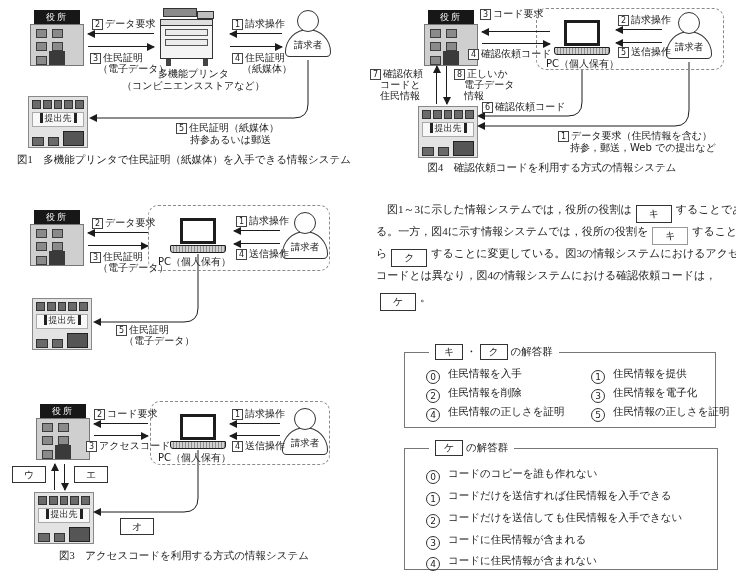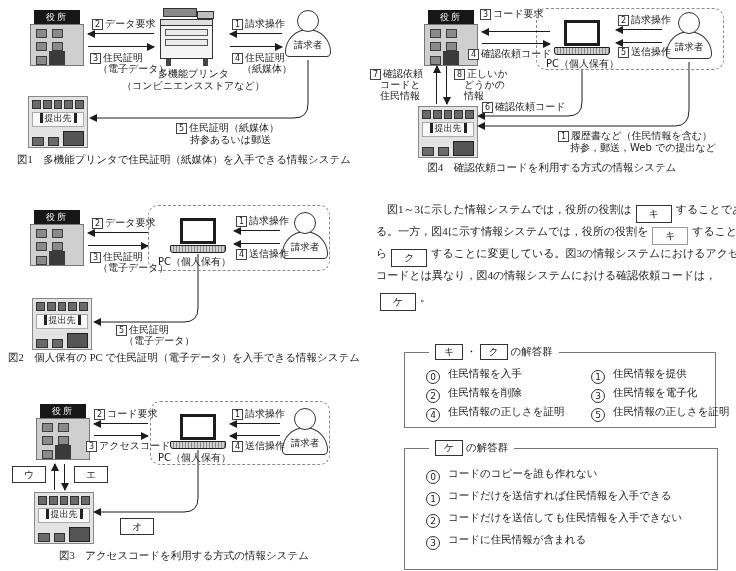--- a/index.html
+++ b/index.html
@@ -197,21 +197,20 @@
     <div class="dest-band"><span>提出先</span></div>
     <div class="dest-rowbot">
         <span class="dwin2"></span>
         <span class="dwin2"></span>
         <span class="ddoor"></span>
       </div>
   </div>
   <span class="ah-left" style="left:93px;top:122px"></span>
   <div class="lbl" style="left:116px;top:128px"><span class="numbox">5</span><span>住民証明</span></div>
   <div class="lbl" style="left:124px;top:139px">（電子データ）</div>
-  <div class="caption" style="top:155px">図2　個人保有の PC で住民証明（電子データ）を入手できる情報システム</div>
 </div>
 
 <div class="fig" style="left:0;top:398px;width:368px;height:173px">
   <svg class="figsvg" width="368" height="173" viewBox="0 0 368 173">
     <path d="M198,52 V100 Q198,114 184,114 H101" stroke="#1c1c1c" stroke-width="1" fill="none"></path>
   </svg>
   <div class="dashedbox" style="left:150px;top:3px;width:180px;height:64px"></div>
   <div class="office" style="left:36px;top:6px">
     <div class="office-sign">役所</div>
     <div class="office-body">
@@ -299,41 +298,41 @@
   <div class="harrow al" style="left:248px;top:29px;width:46px"></div>
   <div class="harrow al" style="left:248px;top:42px;width:46px"></div>
   <div class="lbl" style="left:250px;top:14px"><span class="numbox">2</span><span>請求操作</span></div>
   <div class="lbl" style="left:250px;top:46px"><span class="numbox">5</span><span>送信操作</span></div>
   <div class="varrow au" style="left:68px;top:66px;height:38px"></div>
   <div class="varrow ad" style="left:78px;top:66px;height:38px"></div>
   <div class="lbl" style="left:2px;top:68px"><span class="numbox">7</span><span>確認依頼</span></div>
   <div class="lbl" style="left:12px;top:79px">コードと</div>
   <div class="lbl" style="left:12px;top:90px">住民情報</div>
   <div class="lbl" style="left:86px;top:68px"><span class="numbox">8</span><span>正しいか</span></div>
-  <div class="lbl" style="left:96px;top:79px">どうかの</div>
+  <div class="lbl" style="left:96px;top:79px">電子データ</div>
   <div class="lbl" style="left:96px;top:90px">情報</div>
   <div class="dest" style="left:50px;top:106px">
     <div class="dest-rowtop">
         <span class="dwin"></span>
         <span class="dwin"></span>
         <span class="dwin"></span>
         <span class="dwin"></span>
         <span class="dwin"></span>
       </div>
     <div class="dest-band"><span>提出先</span></div>
     <div class="dest-rowbot">
         <span class="dwin2"></span>
         <span class="dwin2"></span>
         <span class="ddoor"></span>
       </div>
   </div>
   <span class="ah-left" style="left:109px;top:112px"></span>
   <span class="ah-left" style="left:109px;top:122px"></span>
   <div class="lbl" style="left:114px;top:101px"><span class="numbox">6</span><span>確認依頼コード</span></div>
-  <div class="lbl" style="left:190px;top:130px"><span class="numbox">1</span><span>履歴書など（住民情報を含む）</span></div>
+  <div class="lbl" style="left:190px;top:130px"><span class="numbox">1</span><span>データ要求（住民情報を含む）</span></div>
   <div class="lbl" style="left:202px;top:142px">持参，郵送，Web での提出など</div>
   <div class="caption" style="top:161px">図4　確認依頼コードを利用する方式の情報システム</div>
 </div>
 
 <div class="para">
   <div class="pline"><span>　図1～3に示した情報システムでは，役所の役割は</span><span class="kbox">キ</span><span>することであ</span></div>
   <div class="pline"><span>る。一方，図4に示す情報システムでは，役所の役割を</span><span class="kbox light">キ</span><span>することか</span></div>
   <div class="pline"><span>ら</span><span class="kbox">ク</span><span>することに変更している。図3の情報システムにおけるアクセス</span></div>
   <div class="pline"><span>コードとは異なり，図4の情報システムにおける確認依頼コードは，</span></div>
   <div class="pline"><span class="kbox">ケ</span><span>。</span></div>
@@ -356,13 +355,14 @@
 
 <div class="agroup" style="left:404px;top:448px;width:314px;height:122px">
   <div class="legend">
     <span class="kbox2">ケ</span>
     <span>の解答群</span>
   </div>
   <div class="opt" style="left:14px;top:18px"><span class="cnum">0</span><span>コードのコピーを誰も作れない</span></div>
   <div class="opt" style="left:14px;top:40px"><span class="cnum">1</span><span>コードだけを送信すれば住民情報を入手できる</span></div>
   <div class="opt" style="left:14px;top:62px"><span class="cnum">2</span><span>コードだけを送信しても住民情報を入手できない</span></div>
   <div class="opt" style="left:14px;top:84px"><span class="cnum">3</span><span>コードに住民情報が含まれる</span></div>
+  <div class="opt" style="left:14px;top:105px"><span class="cnum">4</span><span>コードに住民情報が含まれない</span></div>
 </div>
 
 </body></html>

